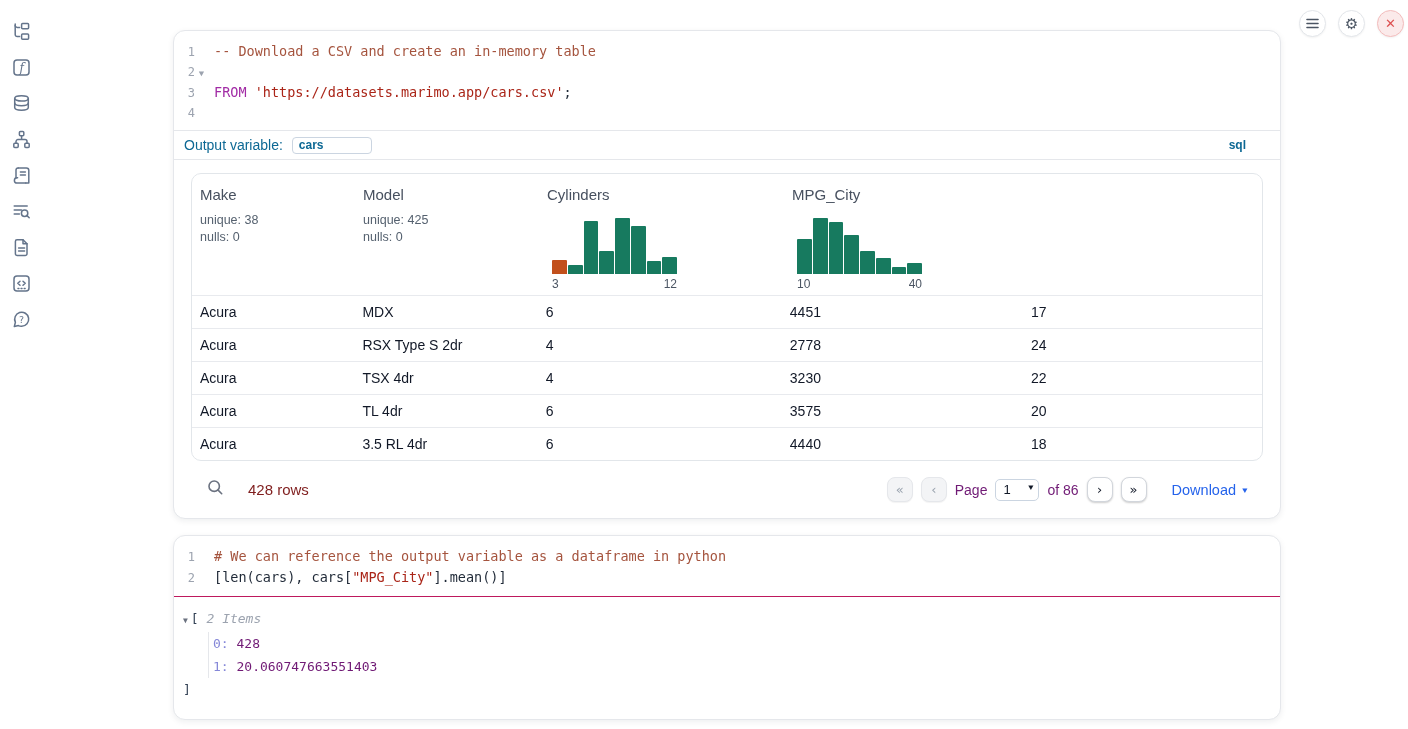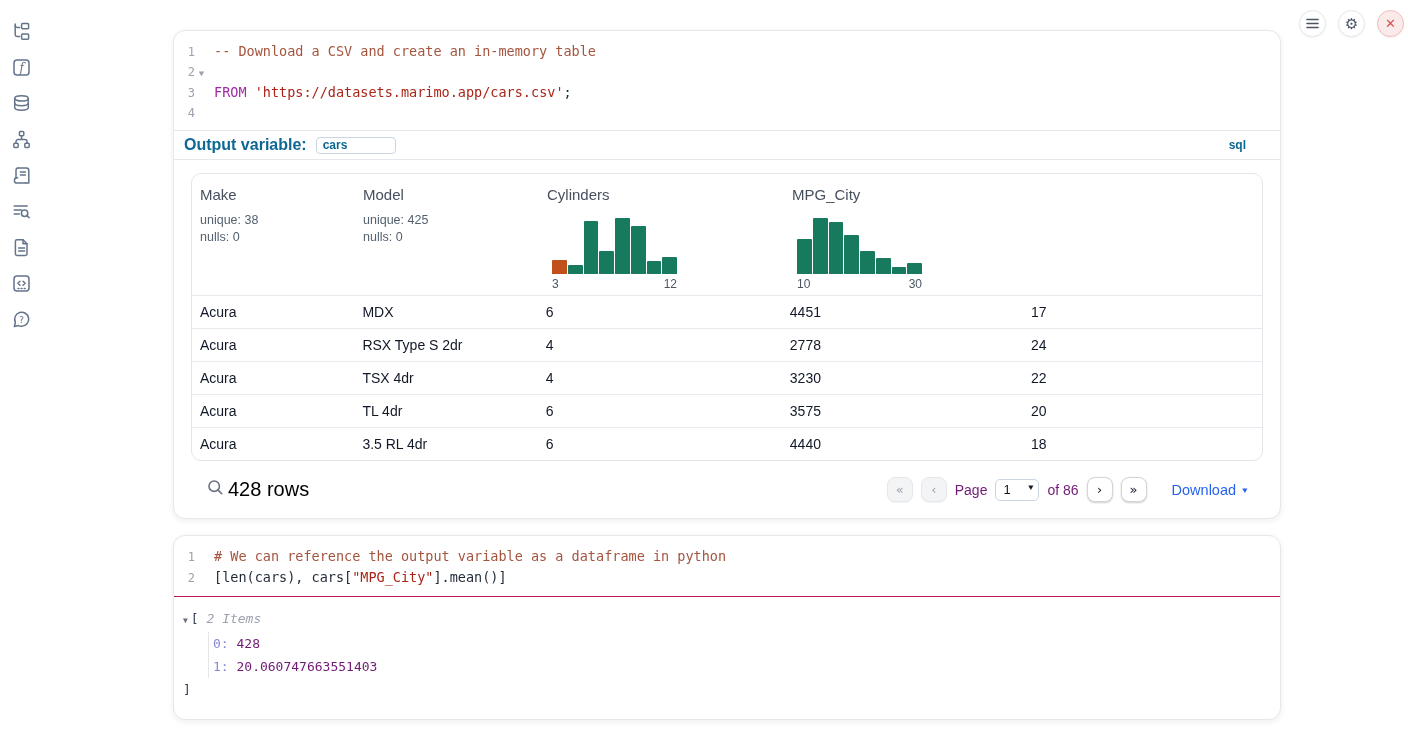--- a/index.html
+++ b/index.html
@@ -28,21 +28,21 @@
   .gutter{width:21px;flex:none;text-align:right;color:#9ca3af;font-size:12px}
   .fold-slot{width:13px;flex:none;text-align:center;font-size:8px;color:#9ca3af}
   .code-text{padding-left:6px;white-space:pre;color:#1f2937}
   .tk-kw{color:#a12ba5}
   .tk-com{color:#a5543e}
   .tk-str{color:#aa2518}
   .tk-pl{color:#1f2937}
 
   
   .outvar-bar{display:flex;align-items:center;height:29px;border-top:1px solid #e5e7eb;padding:0 34px 0 10px}
-  .outvar-label{font-size:16px;font-weight:bold;color:#0d6894}
+  .outvar-label{font-size:14px;font-weight:normal;color:#0d6894}
   .outvar-input{margin-left:9px;width:80px;height:17px;border:1px solid #cbd5e1;border-radius:4px;font-family:"Liberation Sans",sans-serif;font-size:12px;font-weight:bold;color:#0d6894;padding:0 6px;outline:none}
   .lang-badge{margin-left:auto;font-size:12px;font-weight:bold;color:#0d6894}
 
   
   .output-area{border-top:1px solid #e5e7eb;padding:13px 17px 0}
   .table-card{border:1px solid #e2e6ea;border-radius:10px;overflow:hidden}
   .thead{display:flex;height:121px}
   .th{padding:12px 8px 4px;display:flex;flex-direction:column;cursor:pointer}
   .w0{width:163px}.w1{width:184px}.w2{width:245px}.w3{width:242px}.w4{width:240px}
   .th-name{font-size:15px;color:#47505f}
@@ -51,21 +51,21 @@
   .hist-bars{display:flex;align-items:flex-end;gap:1px;height:56px}
   .hist-bar{flex:1;border-radius:1px 1px 0 0}
   .hist-axis{display:flex;justify-content:space-between;font-size:12px;color:#4b5563;margin-top:3px}
   .trow{display:flex;height:33px;border-top:1px solid #e8eaee;align-items:center;font-size:14px;color:#111827}
   .td{padding:0 8px}
 
   
   .tfooter{display:flex;align-items:center;height:57px;padding:0 14px 0 15px}
   .search-btn{width:18px;height:18px;cursor:pointer;display:flex;align-items:center;justify-content:center}
   .search-btn svg{stroke:#6b7280;fill:none;stroke-width:1.6;stroke-linecap:round}
-  .rowcount{margin-left:4px;font-size:20px;color:#000000}
+  .rowcount{margin-left:24px;font-size:15px;color:#7f1d1d}
   .pager{margin-left:auto;display:flex;align-items:center;gap:8px}
   .pbtn{width:26px;height:25px;border-radius:8px;display:flex;align-items:center;justify-content:center;font-size:13px;cursor:pointer;font-family:"DejaVu Sans",sans-serif}
   .pbtn.is-disabled{background:#f3f4f6;border:1px solid #e5e7eb;color:#9aa3af;box-shadow:0 1px 1px rgba(0,0,0,.05)}
   .pbtn.is-enabled{background:#fff;border:1px solid #d2d6dc;color:#111827;box-shadow:0 1px 2px rgba(0,0,0,.2)}
   .page-text{font-size:14px;color:#701a75}
   .select-wrap{position:relative;display:inline-flex}
   .page-select{appearance:none;-webkit-appearance:none;width:44px;height:22px;border:1px solid #cbd5e1;border-radius:5px;background:#fff;font-size:13px;color:#111827;padding:0 16px 0 7px;outline:none}
   .select-chevron{position:absolute;right:5px;top:4px;font-size:8px;color:#111827;pointer-events:none}
   .download{display:flex;align-items:center;gap:5px;margin-left:17px;color:#2563eb;font-size:14.5px;cursor:pointer}
   .dl-chevron{font-size:8px;color:#2563eb;padding-top:2px}
@@ -237,21 +237,21 @@
                   <div class="hist-bar" style="height: 100%; background: rgb(23, 122, 95);"></div>
                   <div class="hist-bar" style="height: 94%; background: rgb(23, 122, 95);"></div>
                   <div class="hist-bar" style="height: 71%; background: rgb(23, 122, 95);"></div>
                   <div class="hist-bar" style="height: 41%; background: rgb(23, 122, 95);"></div>
                   <div class="hist-bar" style="height: 29%; background: rgb(23, 122, 95);"></div>
                   <div class="hist-bar" style="height: 13%; background: rgb(23, 122, 95);"></div>
                   <div class="hist-bar" style="height: 20%; background: rgb(23, 122, 95);"></div>
                 </div>
                 <div class="hist-axis">
                   <span>10</span>
-                  <span>30</span>
+                  <span>40</span>
                 </div>
               </div>
             </div>
           </div>
         <div id="table-body">
             <div class="trow">
               <div class="td w0">Acura</div>
               <div class="td w1">MDX</div>
               <div class="td w2">6</div>
               <div class="td w3">4451</div>

